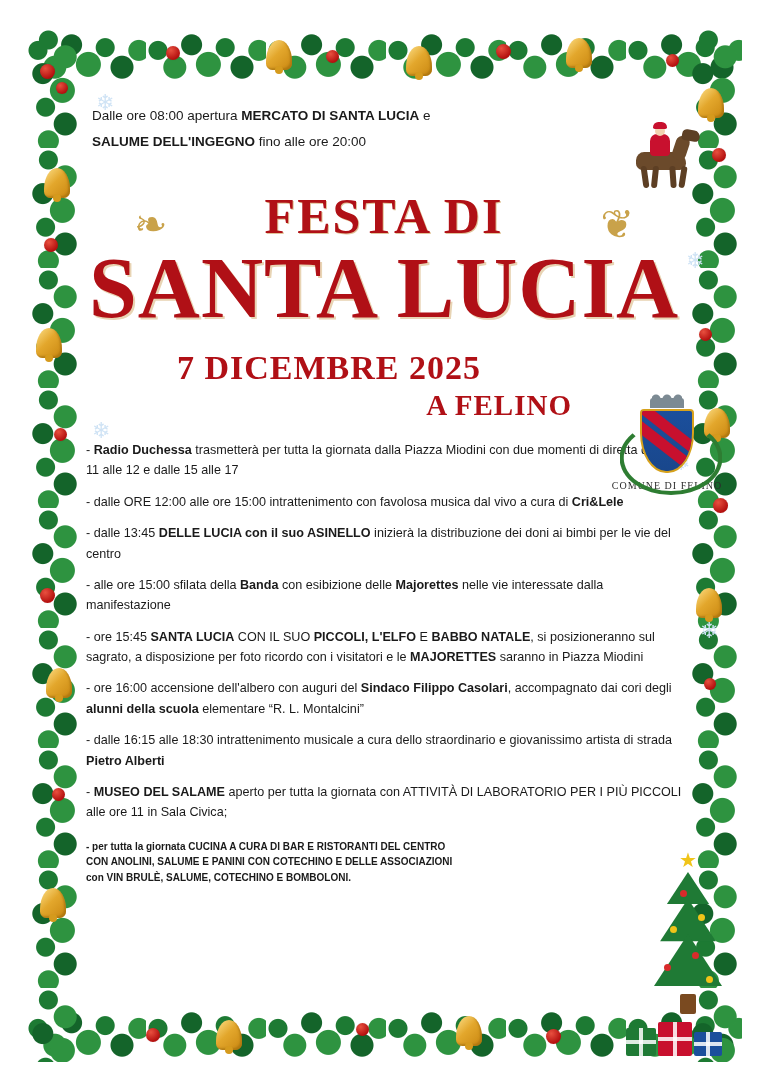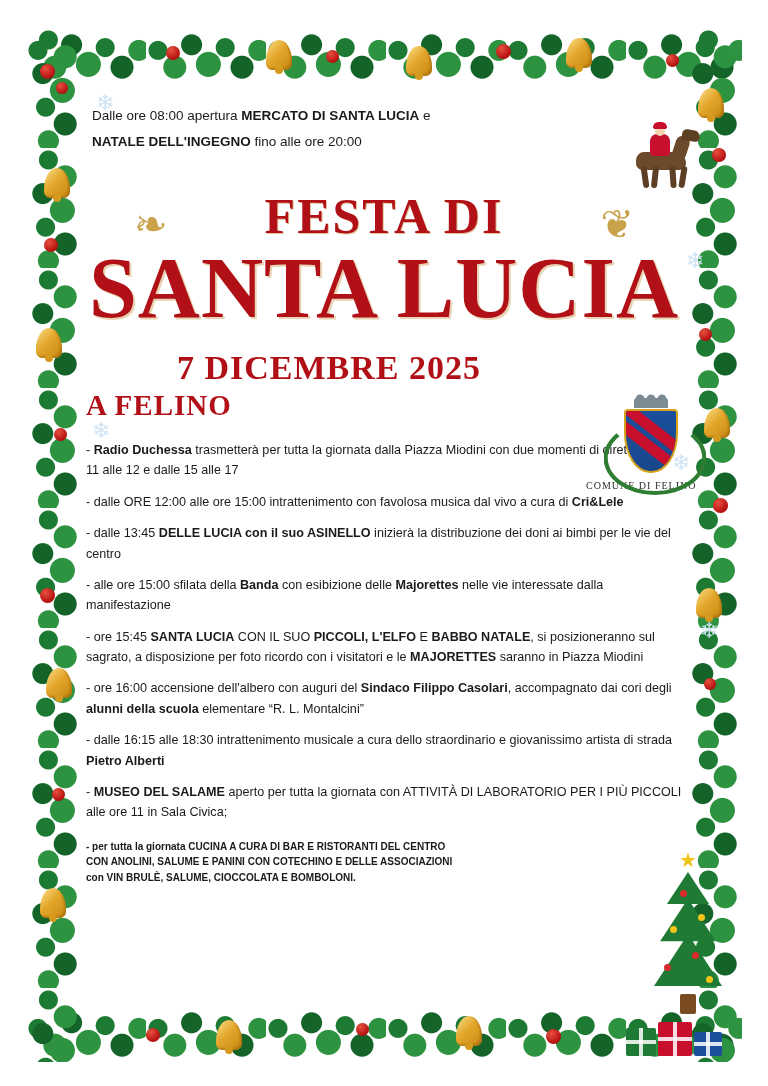--- a/index.html
+++ b/index.html
@@ -158,31 +158,32 @@
     text-align: center;
     margin: 16px 0 0 0;
     padding-right: 110px;
   }
   .place-line {
     font-family: "Liberation Serif", serif;
     color: #b01016;
     font-size: 29px;
     font-weight: bold;
     letter-spacing: 1px;
-    text-align: left;
+    text-align: right;
     margin: 2px 0 0 0;
     padding-right: 110px;
   }
 
   
   .crest {
     position: absolute;
-    right: 52px;
+    right: 36px;
     top: 398px;
     width: 130px;
+    text-align: center;
   }
   .crest-shield {
     width: 54px;
     height: 64px;
     margin: 0 auto;
     position: relative;
     background: linear-gradient(180deg, #1b4f9c 0%, #19478c 100%);
     border: 2px solid #d7a21c;
     border-radius: 4px 4px 26px 26px / 4px 4px 40px 40px;
     box-sizing: border-box;
@@ -478,21 +479,21 @@
         <div class="ribbon-h"></div>
     </div>
   </div>
 
   <div class="content">
 
     <p class="header-line">
       <span>Dalle ore 08:00 apertura </span><b>MERCATO DI SANTA LUCIA</b><span> e</span>
     </p>
     <p class="header-line">
-      <b>NATALE DELL'INGEGNO</b><span> fino alle ore 20:00</span>
+      <b>SALUME DELL'INGEGNO</b><span> fino alle ore 20:00</span>
     </p>
 
     <div class="title-block">
       <span class="swirl-left">❧</span>
       <span class="swirl-right">❦</span>
       <h1 class="title-festa">FESTA DI</h1>
       <h1 class="title-santa">SANTA LUCIA</h1>
     </div>
 
     <div class="date-line">7 DICEMBRE 2025</div>
@@ -521,21 +522,21 @@
         - dalle 16:15 alle 18:30 intrattenimento musicale a cura dello straordinario e giovanissimo artista di strada <b>Pietro Alberti</b>
       </p>
       <p class="body-item">
         - <b>MUSEO DEL SALAME</b> aperto per tutta la giornata con ATTIVITÀ DI LABORATORIO PER I PIÙ PICCOLI alle ore 11 in Sala Civica;
       </p>
     </div>
 
     <div class="closing">
       <div>- per tutta la giornata CUCINA A CURA DI BAR E RISTORANTI DEL CENTRO</div>
       <div>CON ANOLINI, SALUME E PANINI CON COTECHINO E  DELLE  ASSOCIAZIONI</div>
-      <div>con VIN BRULÈ, SALUME, CIOCCOLATA E BOMBOLONI.</div>
+      <div>con VIN BRULÈ, SALUME, COTECHINO E BOMBOLONI.</div>
     </div>
   </div>
 
   <div class="crest">
     <div class="crest-crown"></div>
     <div style="position:relative; height:68px;">
       <div class="crest-wreath"></div>
       <div class="crest-shield">
         <div class="band"></div>
       </div>

